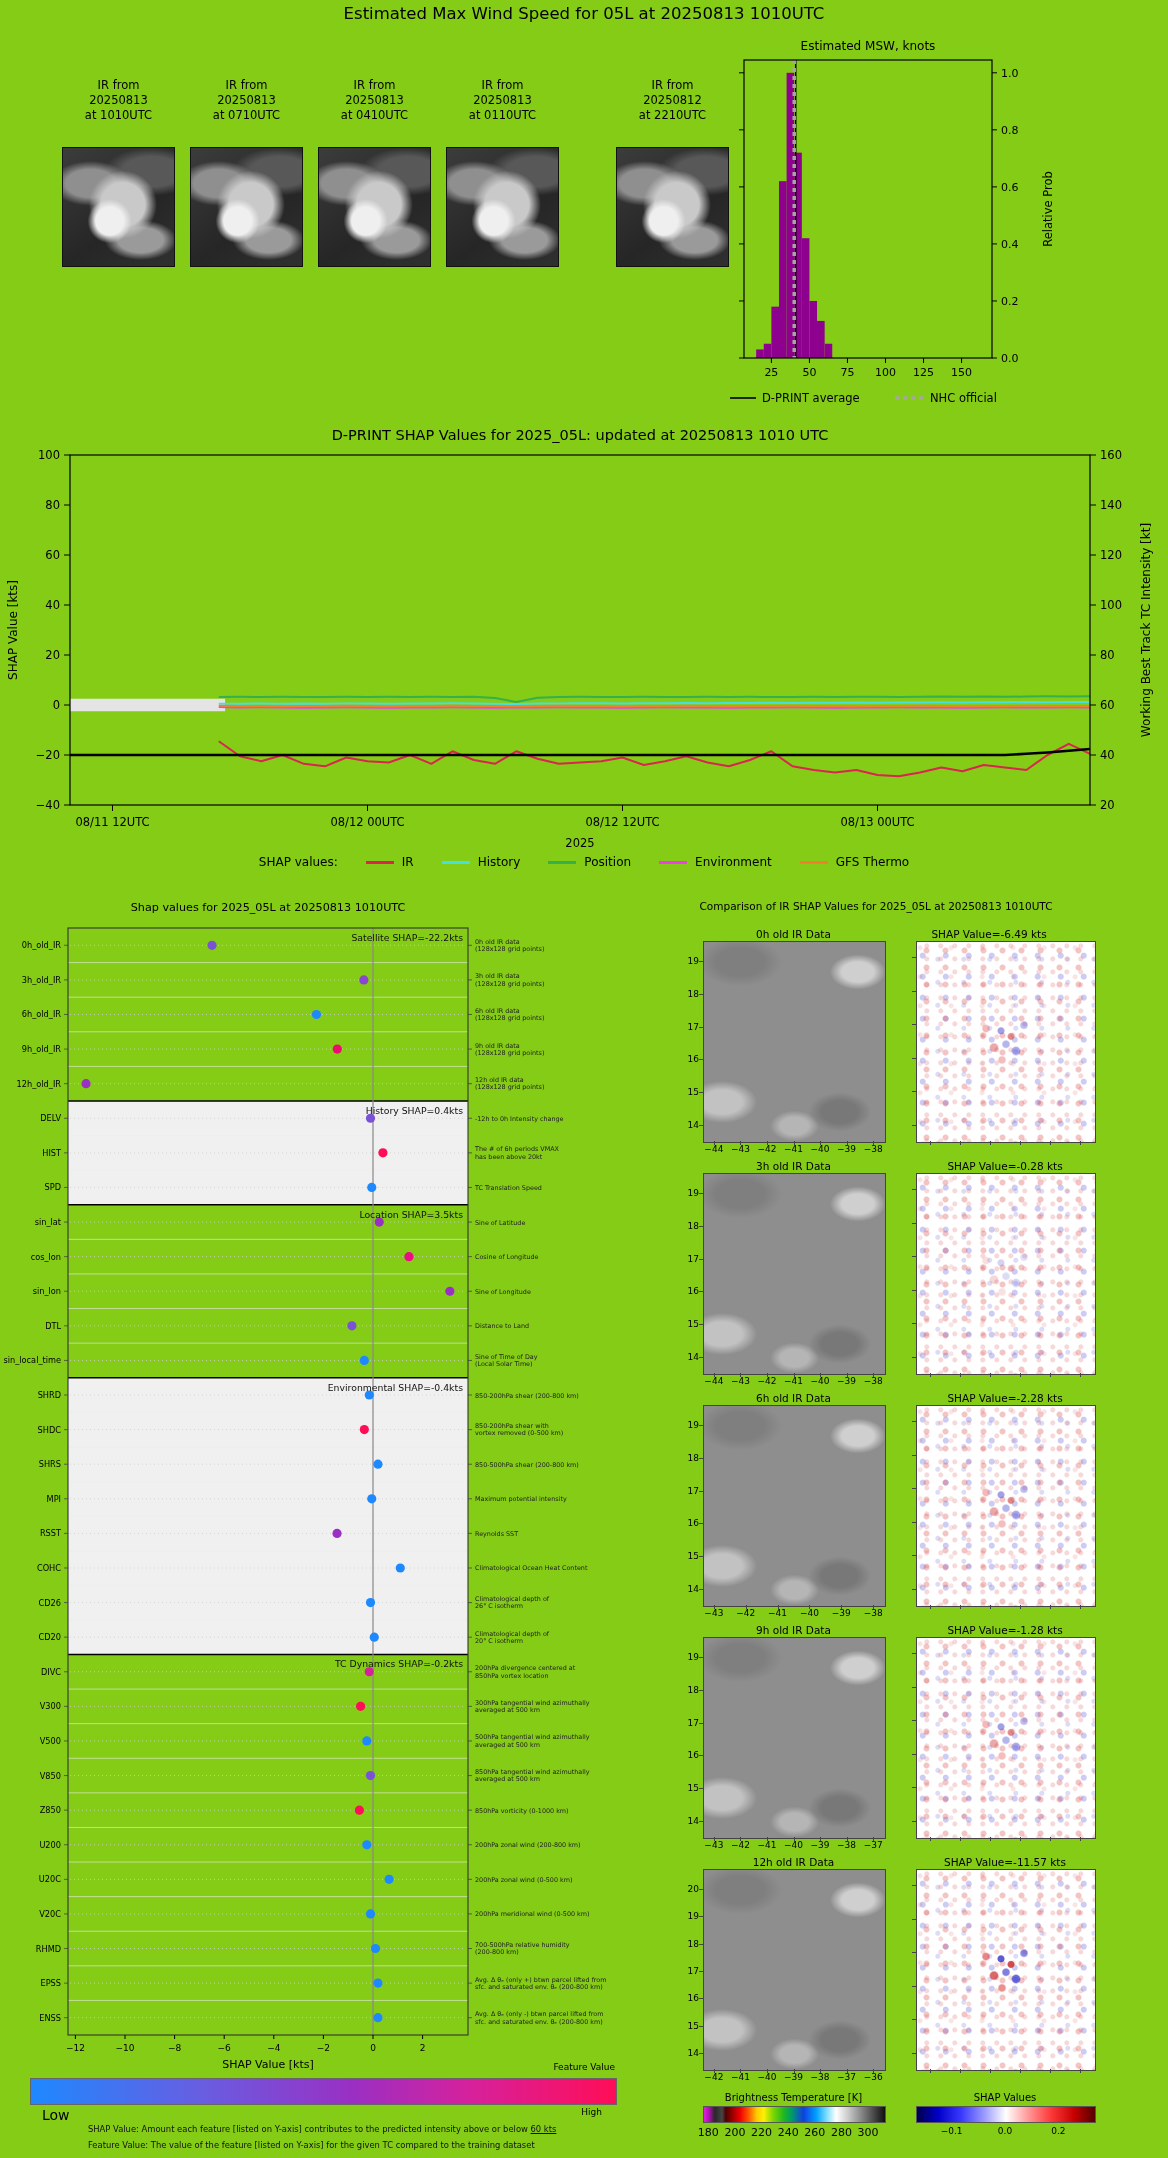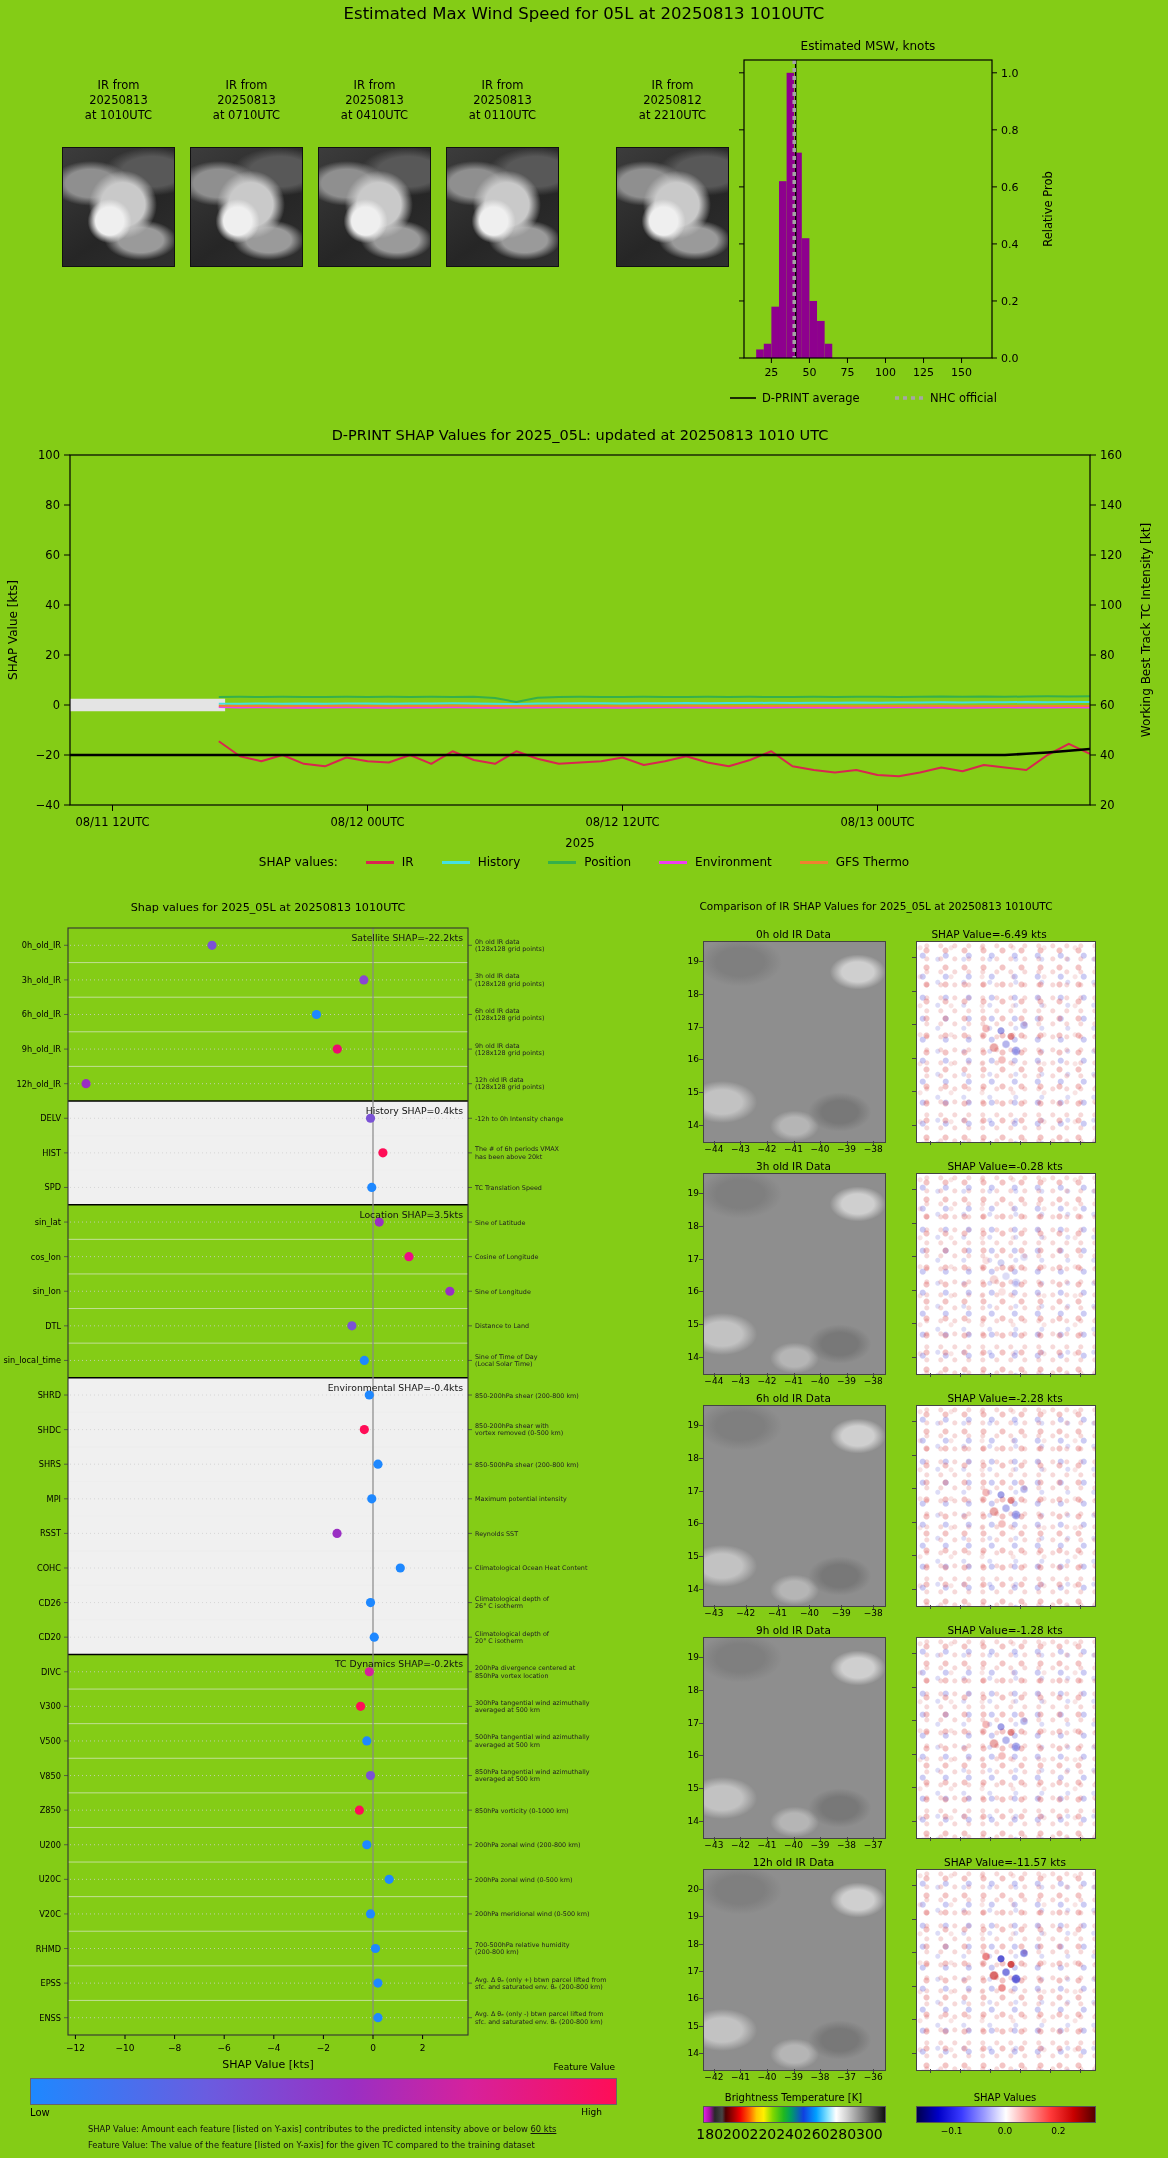--- a/index.html
+++ b/index.html
@@ -63,25 +63,25 @@
       radial-gradient(circle at 38% 55%, rgba(200,30,30,.7) 0 3.5px, transparent 5px),
       radial-gradient(circle at 60% 58%, rgba(30,30,200,.7) 0 3.5px, transparent 5px),
       radial-gradient(circle at 50% 52%, rgba(30,30,200,.6) 0 3px, transparent 4.5px),
       radial-gradient(circle at 30% 38%, rgba(220,40,40,.6) 0 3px, transparent 4.5px),
       radial-gradient(circle at 68% 35%, rgba(30,30,200,.55) 0 3px, transparent 4.5px),
       radial-gradient(circle at 46% 66%, rgba(220,40,40,.55) 0 3px, transparent 4.5px);}
   .cb-title{position:absolute;text-align:center;font-size:10px;}
   .cb-bar{position:absolute;height:15px;border:1px solid #555;}
   #bt-bar{background:linear-gradient(90deg,#e020e0 0%,#a810a8 3%,#282828 6%,#454545 10%,#500000 12%,#a00000 16%,#f00000 20%,#ff6000 25%,#ffc800 29%,#fff000 33%,#80d800 38%,#20b820 44%,#00a060 48%,#1040e0 55%,#00a0ff 62%,#80e0ff 68%,#ffffff 73%,#d0d0d0 79%,#909090 86%,#505050 93%,#101010 100%);}
   #shap-bar{background:linear-gradient(90deg,#00004d 0%,#0000c8 12%,#3a3aff 25%,#9c9cff 38%,#ffffff 50%,#ff9c9c 62%,#ff3a3a 75%,#c80000 88%,#550000 100%);}
-  .cb-tick{position:absolute;font-size:14px;text-align:center;}
+  .cb-tick{position:absolute;font-size:11px;text-align:center;}
   #fv-title{position:absolute;left:30px;top:2062px;width:585px;text-align:right;font-size:9px;}
   #fv-bar{position:absolute;left:30px;top:2078px;width:585px;height:25px;border:1px solid #666;
     background:linear-gradient(90deg,#1E88FF 0%,#6a5ce0 30%,#9a2fc3 55%,#d6219c 75%,#ff0d57 100%);}
-  #fv-low{position:absolute;left:30px;top:2107px;font-size:10px;}
+  #fv-low{position:absolute;left:42px;top:2107px;font-size:14px;}
   #fv-high{position:absolute;left:30px;top:2107px;width:572px;text-align:right;font-size:9px;}
   .footnote{position:absolute;left:88px;font-size:8.4px;color:#111;}
   .ul{text-decoration:underline;}
 </style>
 </head>
 <body>
 
 <div id="fig">
   <div id="main-title" class="abs">Estimated Max Wind Speed for 05L at 20250813 1010UTC</div>
 

